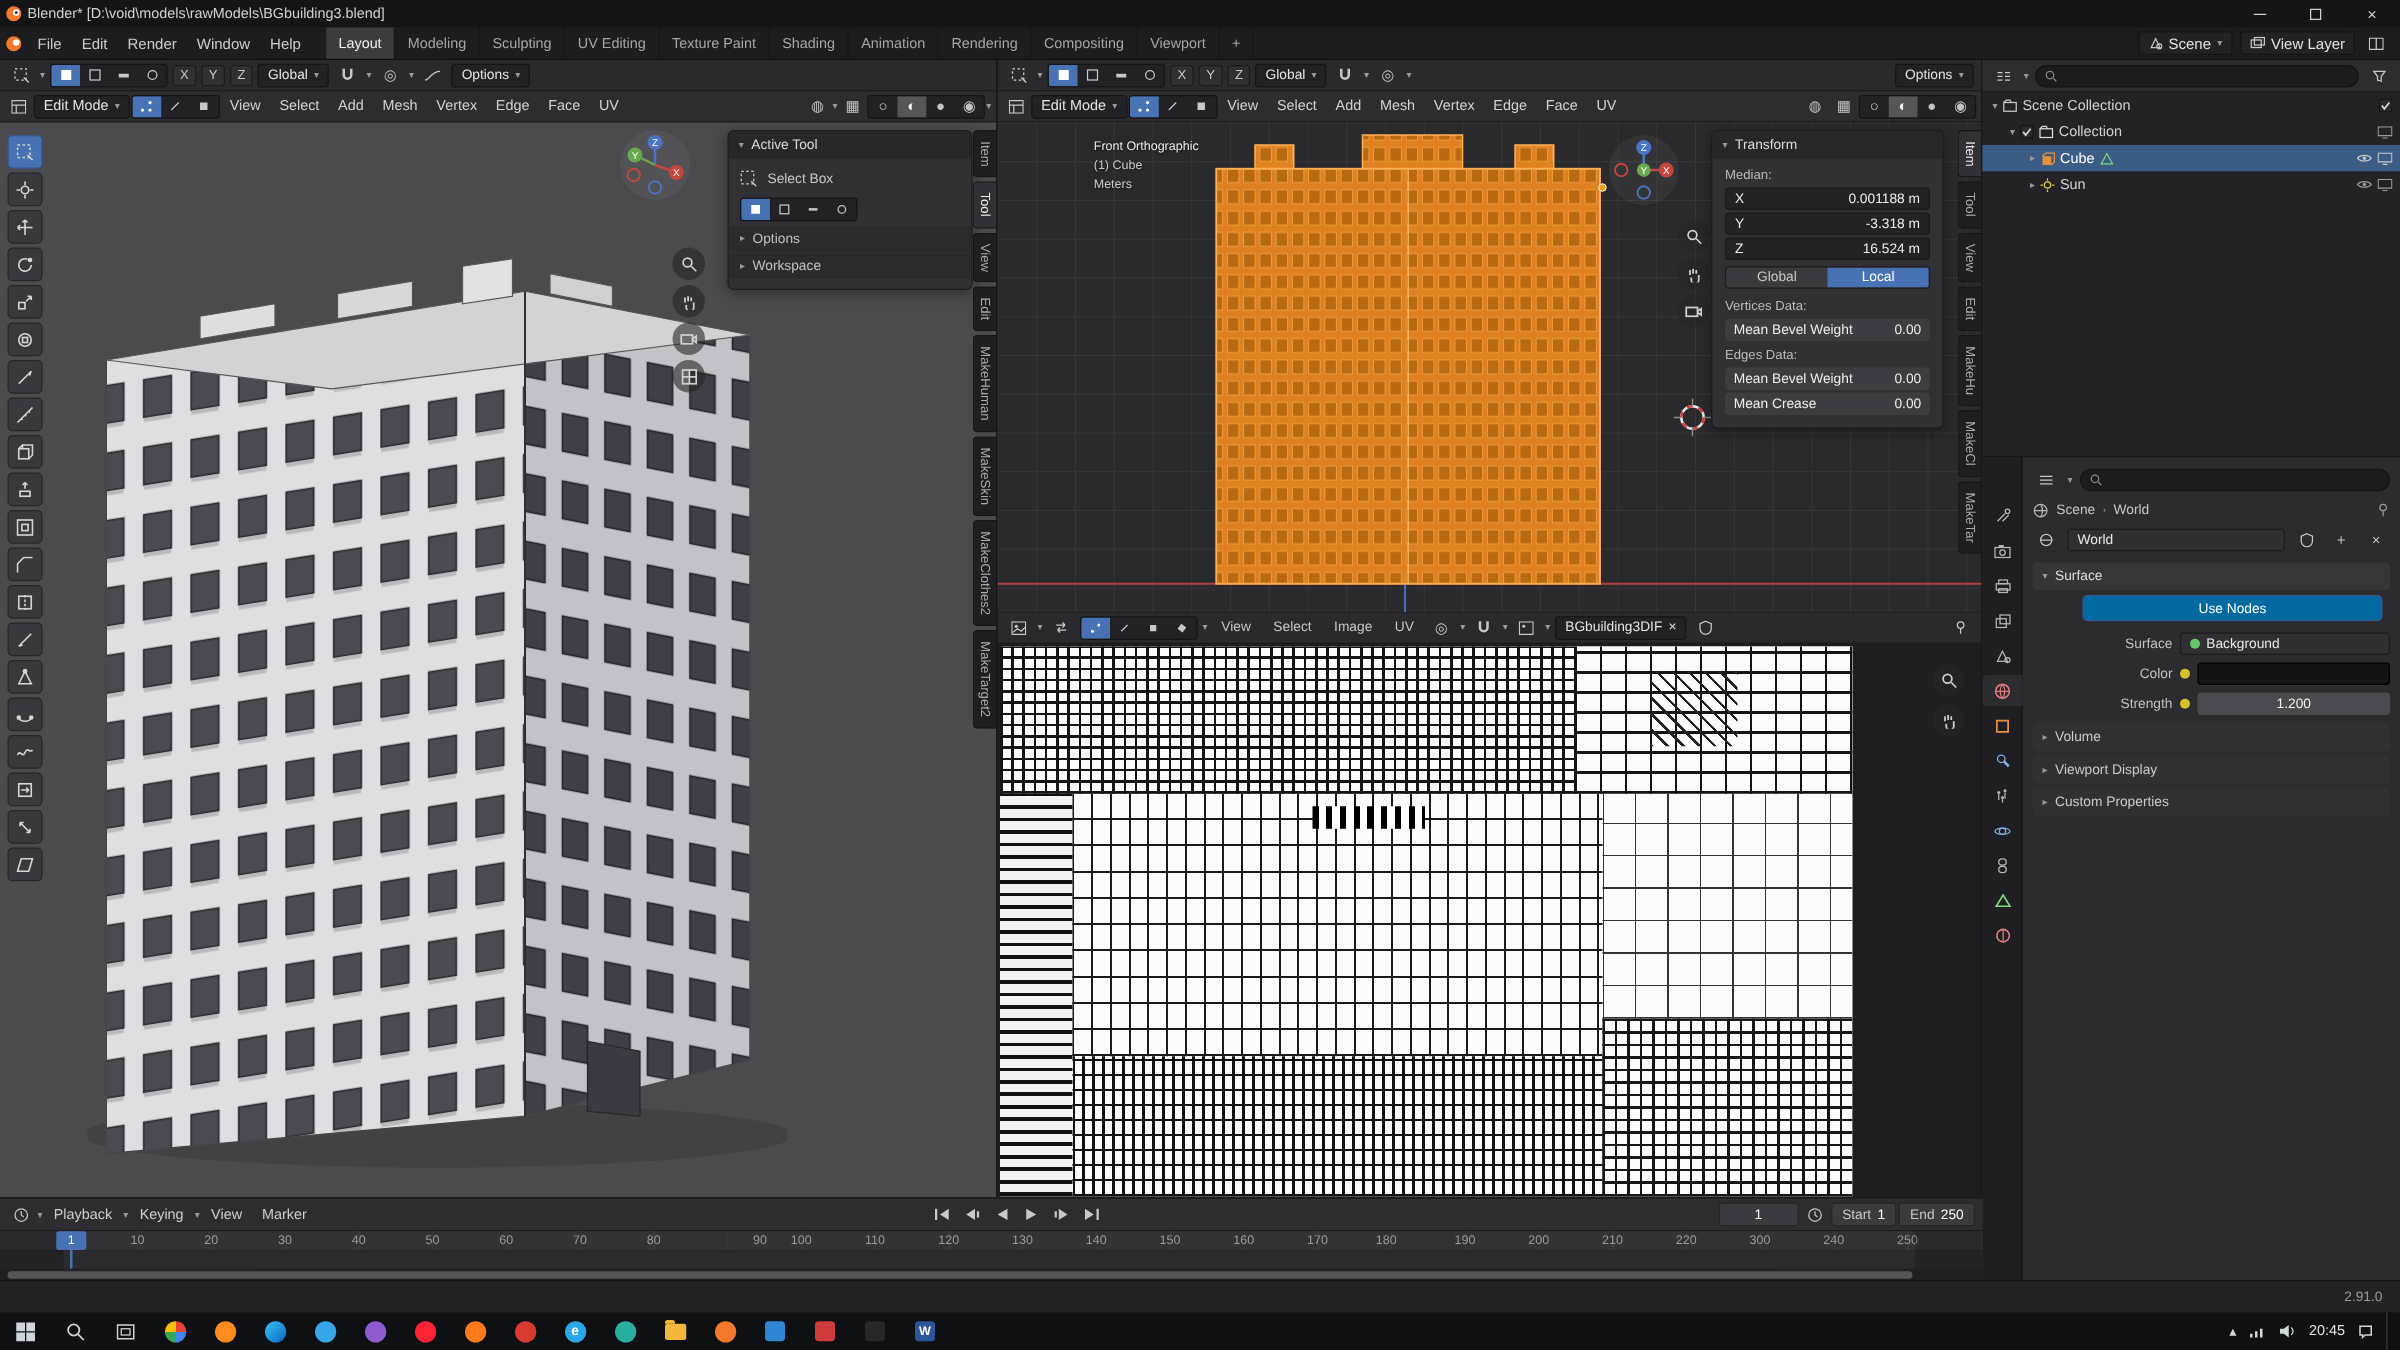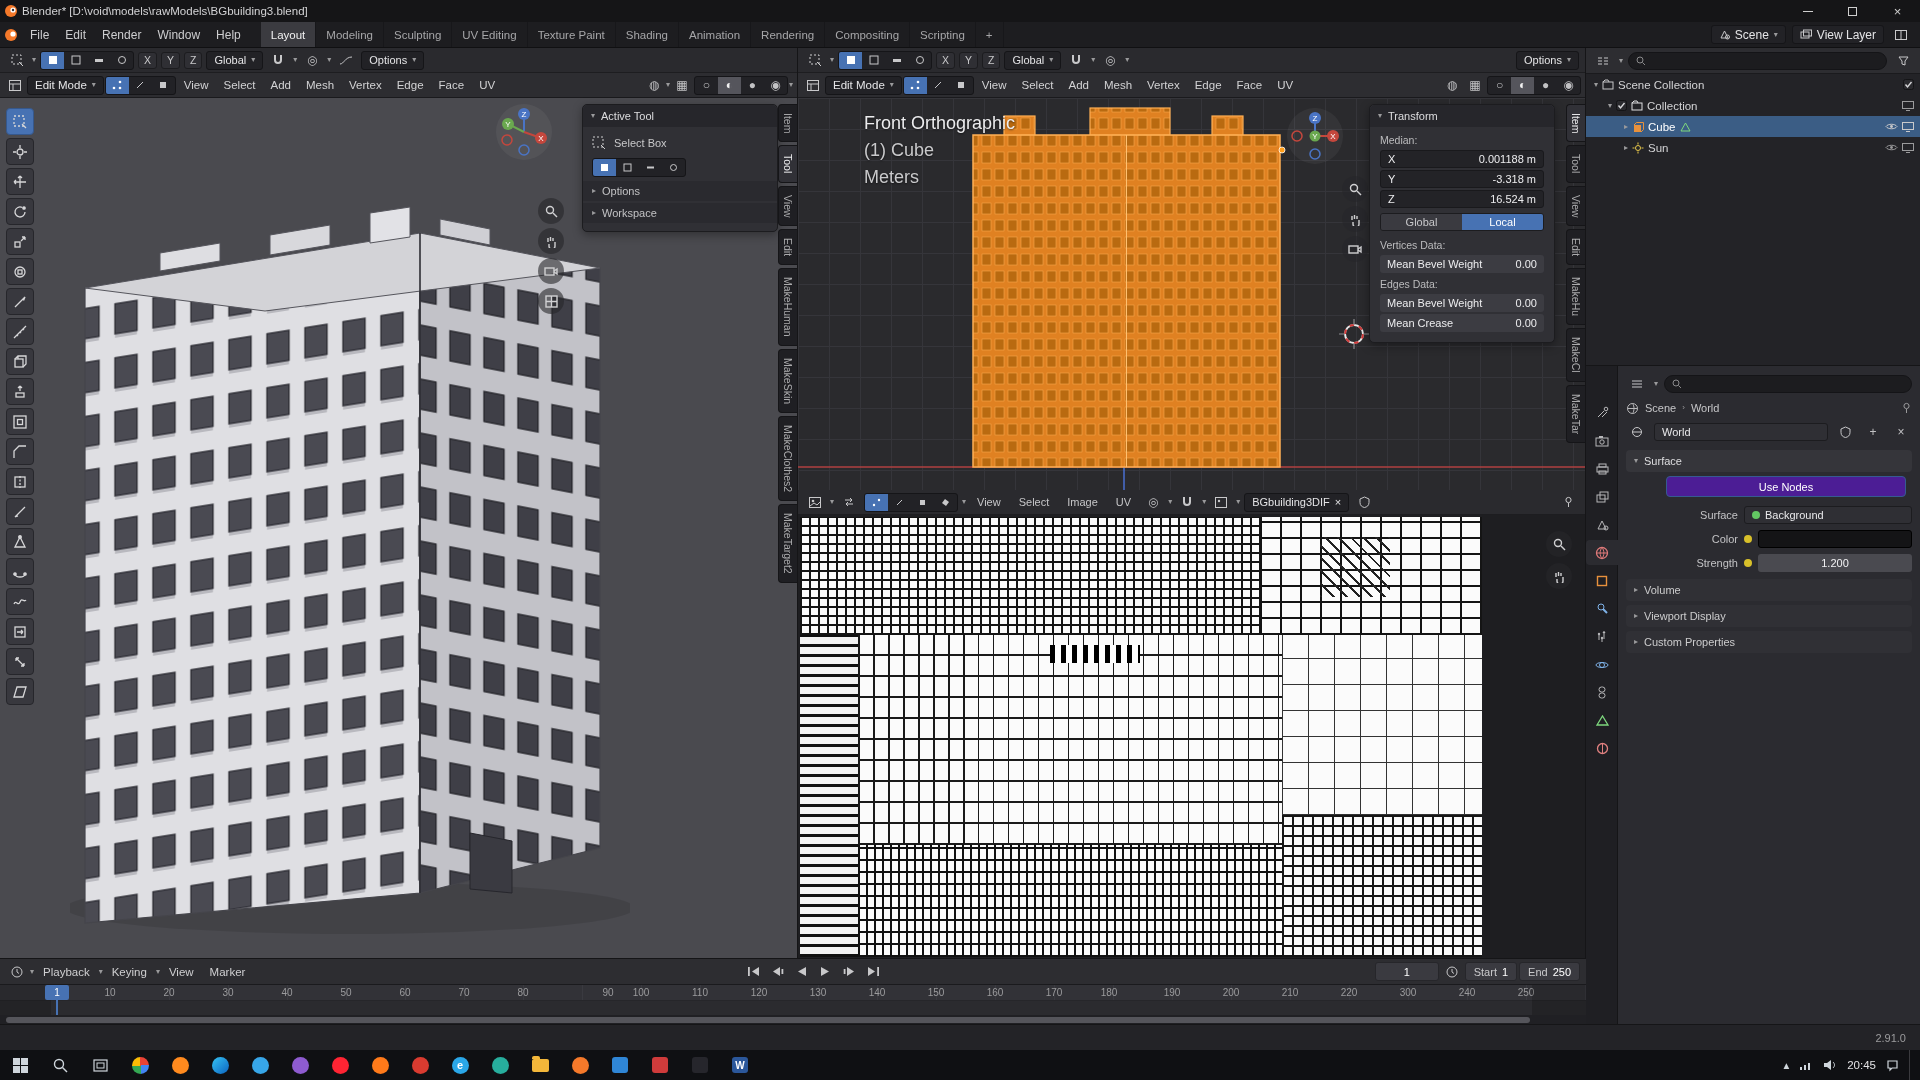--- a/index.html
+++ b/index.html
@@ -35,21 +35,21 @@
 .chip{background:#2f2f34;border:1px solid #1c1c1f;border-radius:3px;height:17px;padding:0 5px;display:flex;align-items:center;font-size:10.5px;color:#c9c9cb}
 .spacer{flex:1}
 
 .vp{position:absolute;overflow:hidden}
 #vp-left{left:0;top:48px;width:798px;height:910px;border-right:1px solid #151517}
 #vp-left .content{position:absolute;left:0;top:50px;right:0;bottom:0;background:#4a4a4f}
 #vp-front{left:798px;top:48px;width:788px;height:442px;border-right:1px solid #151517}
 #vp-front .content{position:absolute;left:0;top:50px;right:0;bottom:0;background:#2a2a2d;background-image:linear-gradient(#35353a 1px,transparent 1px),linear-gradient(90deg,#35353a 1px,transparent 1px);background-size:31px 31px}
 #uv-ed{left:798px;top:490px;width:788px;height:468px;border-right:1px solid #151517}
 #uv-ed .content{position:absolute;left:0;top:25px;right:0;bottom:0;background:#1e1e21}
-.overlay-text{position:absolute;left:66px;top:12px;font-size:18px;line-height:1.5;color:#ececee;text-shadow:0 1px 2px rgba(0,0,0,.55)}
+.overlay-text{position:absolute;left:77px;top:12px;font-size:10px;line-height:1.5;color:#ececee;text-shadow:0 1px 2px rgba(0,0,0,.55)}
 .overlay-text .dim{color:#c9c9cb}
 
 .tcol{position:absolute;left:6px;top:10px;width:30px}
 .tool{width:28px;height:27px;margin-bottom:3px;background:#38383e;border:1px solid #26262b;border-radius:4px;display:flex;align-items:center;justify-content:center}
 .tool.active{background:#4772b3;border-color:#36588c}
 .tool svg{stroke:#d6d6d8;fill:none;stroke-width:1.3}
 
 .navbtn{position:absolute;width:26px;height:26px;border-radius:50%;background:rgba(38,38,42,.6);display:flex;align-items:center;justify-content:center}
 .navbtn svg{stroke:#d0d0d2;fill:none;stroke-width:1.4}
 
@@ -93,21 +93,21 @@
 .ptab.on{background:#2b2b30;border-radius:4px 0 0 4px}
 .pcontent{position:absolute;left:32px;top:0;right:0;bottom:0;padding:6px 8px;font-size:11px;color:#c6c6c8}
 .prow{display:flex;align-items:center;height:24px;gap:6px}
 .plabel{width:112px;text-align:right;color:#c2c2c4;flex:none}
 .pfield{background:#2f2f34;border:1px solid #1c1c1f;border-radius:3px;height:18px;display:flex;align-items:center;gap:5px;padding:0 7px;color:#e8e8ea}
 .pslider{background:#4a4a50;border-radius:3px;height:18px;display:flex;align-items:center;justify-content:center;color:#f2f2f4}
 .swatch{background:#141416;border:1px solid #000;border-radius:3px;height:18px}
 .dot{width:8px;height:8px;border-radius:50%;flex:none}
 .panel-hdr{display:flex;align-items:center;gap:6px;height:22px;background:#35353a;border-radius:4px;padding:0 8px;color:#dedee0;margin:6px 0 4px}
 .panel-closed{display:flex;align-items:center;gap:6px;height:22px;background:#303035;border-radius:4px;padding:0 8px;color:#cccccd;margin:4px 0}
-.usenodes{height:21px;background:#4c1d95;border:1px solid #365a90;border-radius:4px;color:#fff;display:flex;align-items:center;justify-content:center;margin:4px 6px 6px 40px;font-size:11px}
+.usenodes{height:21px;background:#0369a1;border:1px solid #365a90;border-radius:4px;color:#fff;display:flex;align-items:center;justify-content:center;margin:4px 6px 6px 40px;font-size:11px}
 
 #timeline{position:absolute;left:0;top:958px;width:1586px;height:66px;background:#2c2c30;border-top:1px solid #151517}
 .tl-hdr{position:absolute;left:0;top:0;width:100%;height:26px;display:flex;align-items:center;gap:2px;padding:0 6px;background:#2d2d31;border-bottom:1px solid #1a1a1d;font-size:11.5px}
 .ruler{position:absolute;left:0;top:26px;width:1586px;height:16px;background:#323237;border-bottom:1px solid #26262a;background-image:repeating-linear-gradient(90deg,#3a3a40 0 1px,transparent 1px 59px);background-position:110px 0}
 .tick{position:absolute;top:2px;transform:translateX(-50%);font-size:10px;color:#9b9b9d}
 .tracks{position:absolute;left:0;top:42px;width:1586px;height:14px;background:#2b2b2f}
 .tl-dark{position:absolute;top:26px;height:30px;background:rgba(0,0,0,.18)}
 .tl-scroll{position:absolute;left:0;top:56px;width:1586px;height:10px;background:#202024}
 .tl-handle{position:absolute;left:6px;top:2px;width:1524px;height:6px;border-radius:3px;background:#55555b}
 .ph-line{position:absolute;left:56px;top:26px;width:2px;height:30px;background:#4772b3}
@@ -176,21 +176,21 @@
   <div class="ws-tabs">
     <span class="ws-tab active">Layout</span>
     <span class="ws-tab">Modeling</span>
     <span class="ws-tab">Sculpting</span>
     <span class="ws-tab">UV Editing</span>
     <span class="ws-tab">Texture Paint</span>
     <span class="ws-tab">Shading</span>
     <span class="ws-tab">Animation</span>
     <span class="ws-tab">Rendering</span>
     <span class="ws-tab">Compositing</span>
-    <span class="ws-tab">Scripting</span>
+    <span class="ws-tab">Viewport</span>
     <span class="ws-tab">+</span>
   </div>
   <div class="top-right">
     <span class="dd">
       <svg width="11" height="11">
           <path d="M2 9 5.5 2 9 9Z" fill="none" stroke="#c8c8ca"></path>
           <circle cx="8.5" cy="8" r="2" fill="none" stroke="#c8c8ca"></circle>
         </svg>
       <span>Scene</span>
       <span class="chev">▾</span>

